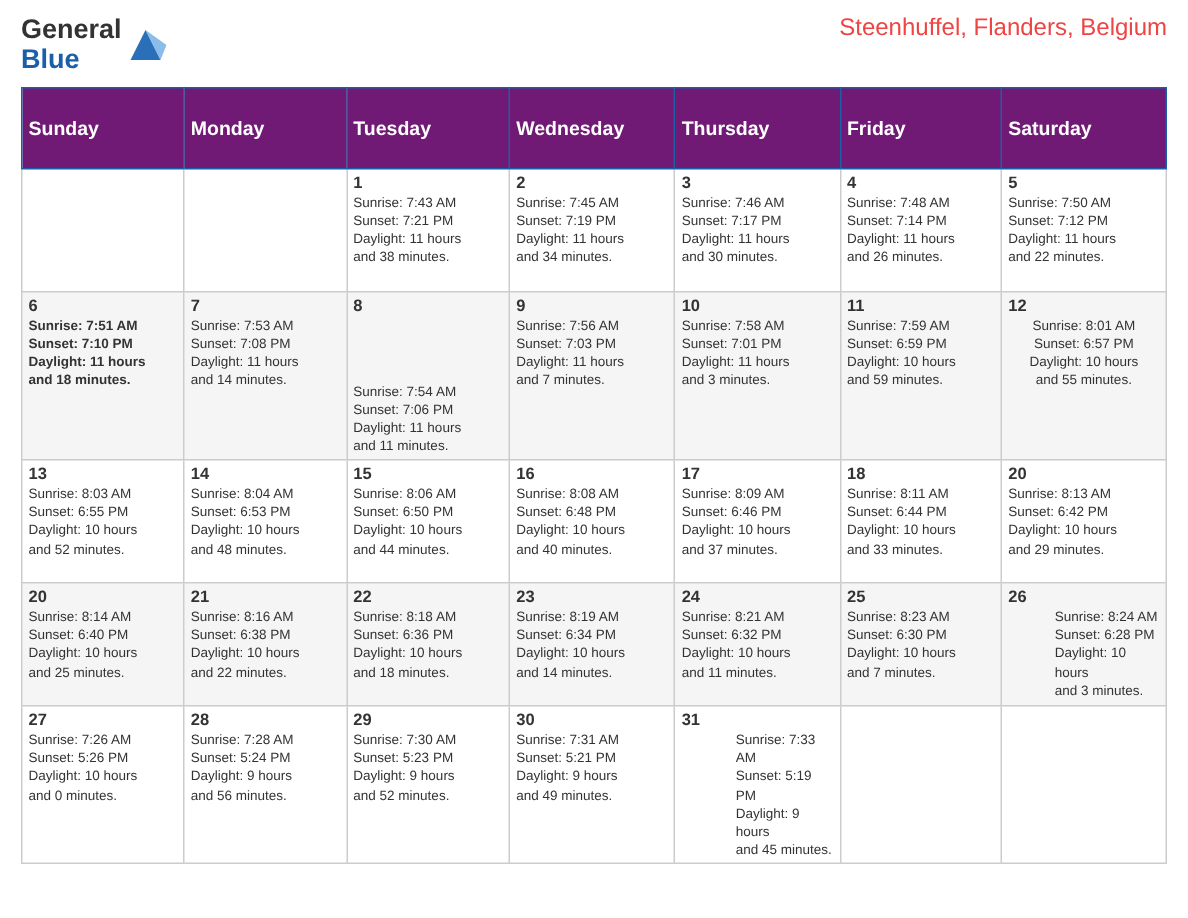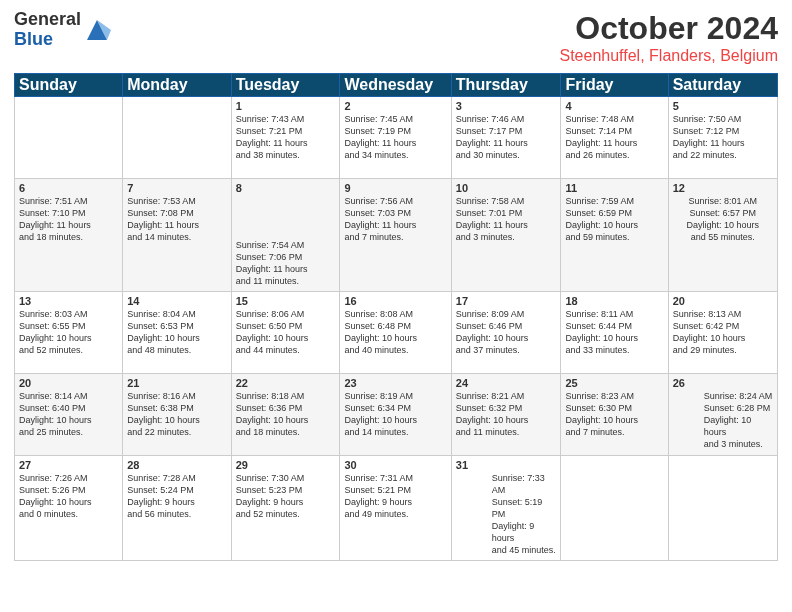--- a/index.html
+++ b/index.html
@@ -58,25 +58,25 @@
     .subtitle {
       font-size: 16px;
       color: #ef4444;
     }
     .calendar {
       width: 100%;
       border-collapse: collapse;
       font-size: 9.5px;
     }
     .calendar thead tr th {
-      background: #0c4a6e;
+      background: #701a75;
       color: #fff;
-      font-size: 16px;
-      font-weight: bold;
-      padding: 2px 4px;
+      font-size: 13px;
+      font-weight: bold;
+      padding: 19px 4px;
       text-align: left;
       border: 1px solid #1a5fa8;
     }
     .calendar tbody tr td {
       border: 1px solid #ccc;
       vertical-align: top;
       padding: 3px 4px;
       height: 82px;
       width: 113px;
       background: #fff;
@@ -109,21 +109,20 @@
       <div class="logo-text">
         <span class="logo-general">General</span>
         <span class="logo-blue">Blue</span>
       </div>
       <svg class="logo-icon" viewBox="0 0 28 28">
         <polygon points="4,24 14,4 24,24" fill="#2970b8"></polygon>
         <polygon points="14,4 24,24 28,14" fill="#5ba0e0" opacity="0.7"></polygon>
       </svg>
     </div>
     <div class="title-block">
-      <div class="main-title">October 2024</div>
       <div class="subtitle">Steenhuffel, Flanders, Belgium</div>
     </div>
   </div>
 
   <table class="calendar">
     <thead>
       <tr>
       <th>Sunday</th>
           <th>Monday</th>
           <th>Tuesday</th>
@@ -169,21 +168,21 @@
             <span class="day-number">5</span>
             <div class="day-info" style="white-space: pre-line;">Sunrise: 7:50 AM
 Sunset: 7:12 PM
 Daylight: 11 hours
 and 22 minutes.</div>
           </td>
         </tr>
         <tr>
           <td>
             <span class="day-number">6</span>
-            <div class="day-info" style="white-space: pre-line;">Sunrise: 7:51 AM
+            <div class="day-info" style="white-space: pre-line; font-weight: bold;">Sunrise: 7:51 AM
 Sunset: 7:10 PM
 Daylight: 11 hours
 and 18 minutes.</div>
           </td>
           <td>
             <span class="day-number">7</span>
             <div class="day-info" style="white-space: pre-line;">Sunrise: 7:53 AM
 Sunset: 7:08 PM
 Daylight: 11 hours
 and 14 minutes.</div>

